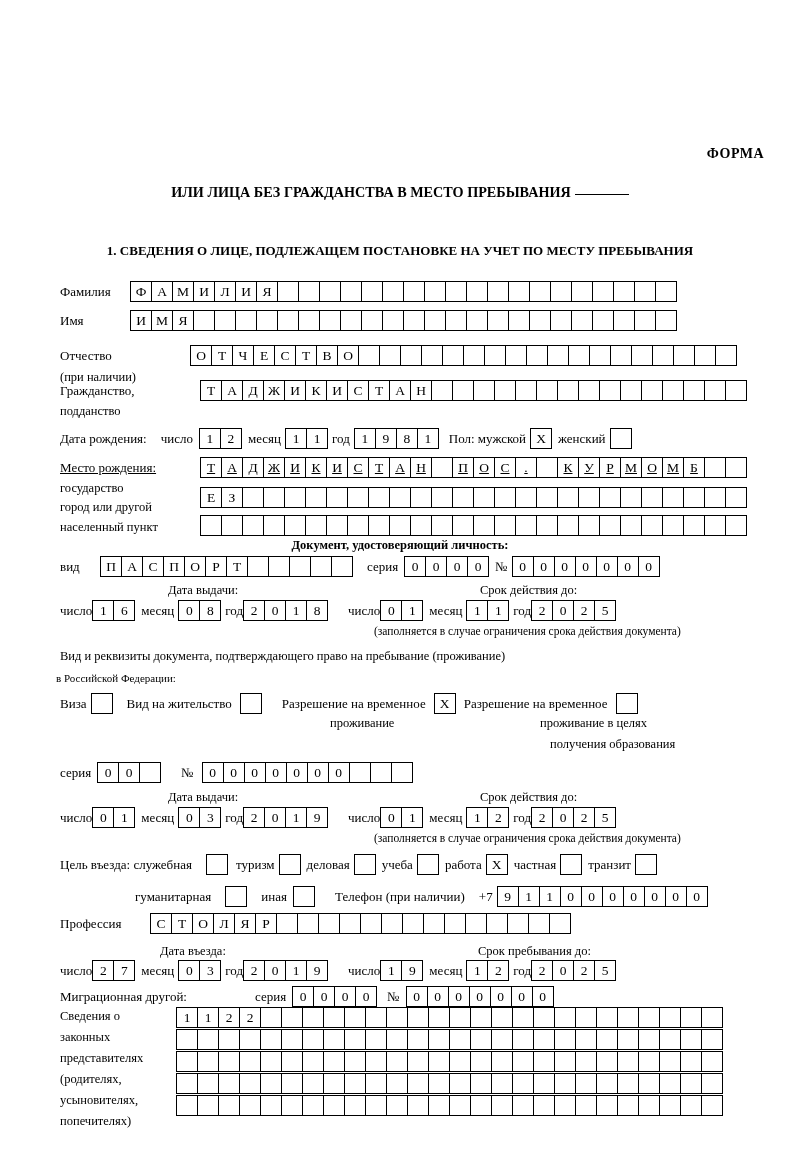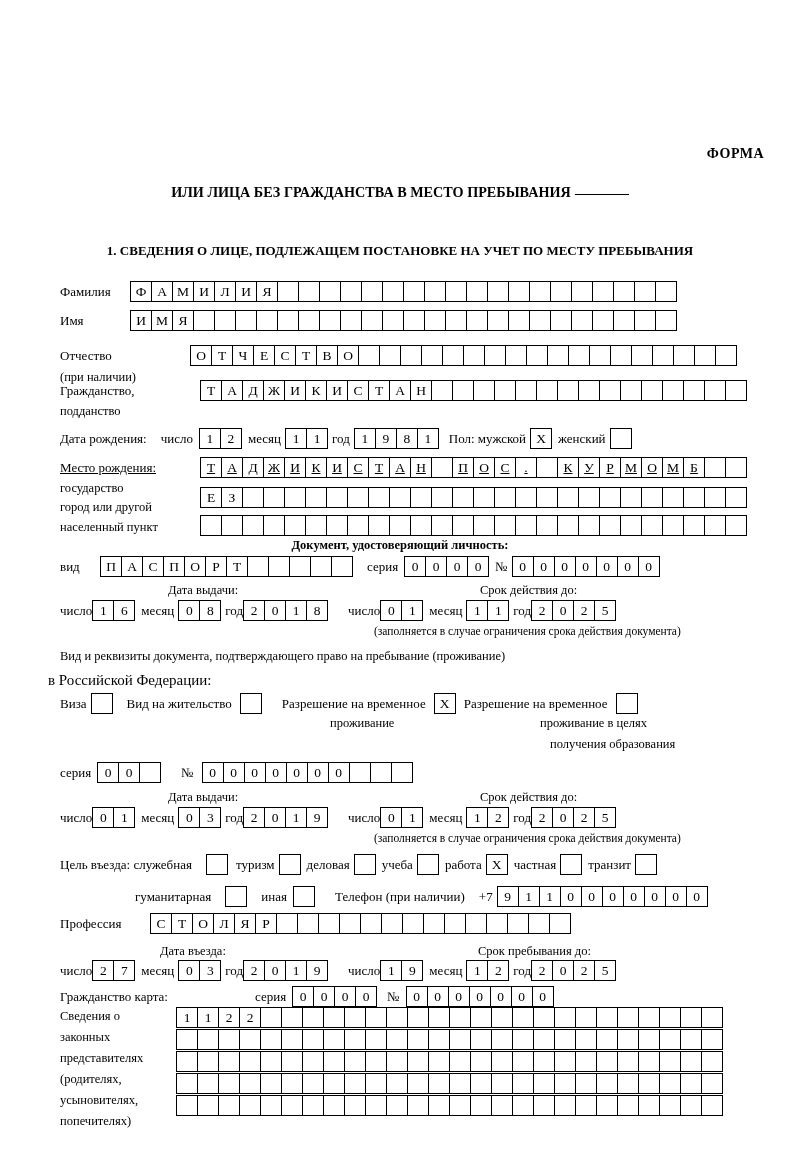--- a/index.html
+++ b/index.html
@@ -474,21 +474,21 @@
         <span class="cell">2</span>
         <span class="cell">0</span>
         <span class="cell">2</span>
         <span class="cell">5</span>
       </span>
   </div>
 
   <div style="position:absolute; left:374px; top:625px; font-size:11.5px;">(заполняется в случае ограничения срока действия документа)</div>
 
   <div style="position:absolute; left:60px; top:649px; font-size:12.5px;">Вид и реквизиты документа, подтверждающего право на пребывание (проживание)</div>
-  <div style="position:absolute; left:48px; top:672px; font-size:15px;">в Российской Федерации:</div>
+  <div style="position:absolute; left:56px; top:672px; font-size:11px;">в Российской Федерации:</div>
 
   <div class="row" style="left:60px; top:693px;">
     <span class="lbl">Виза</span>
     <span class="gap4"></span>
     <span class="box"></span>
     <span class="gap14"></span>
     <span class="lbl">Вид на жительство</span>
     <span class="gap8"></span>
     <span class="box"></span>
     <span class="gap20"></span>
@@ -702,21 +702,21 @@
     <span class="lbl">год</span>
     <span class="cells" id="cells-st-year">
         <span class="cell">2</span>
         <span class="cell">0</span>
         <span class="cell">2</span>
         <span class="cell">5</span>
       </span>
   </div>
 
   <div class="row" style="left:60px; top:986px;">
-    <span class="lbl" style="width:195px;">Гражданство карта:</span>
+    <span class="lbl" style="width:195px;">Миграционная другой:</span>
     <span class="lbl">серия</span>
     <span class="gap6"></span>
     <span class="cells" id="cells-mc-series">
         <span class="cell">0</span>
         <span class="cell">0</span>
         <span class="cell">0</span>
         <span class="cell">0</span>
       </span>
     <span class="gap10"></span>
     <span class="lbl">№</span>

